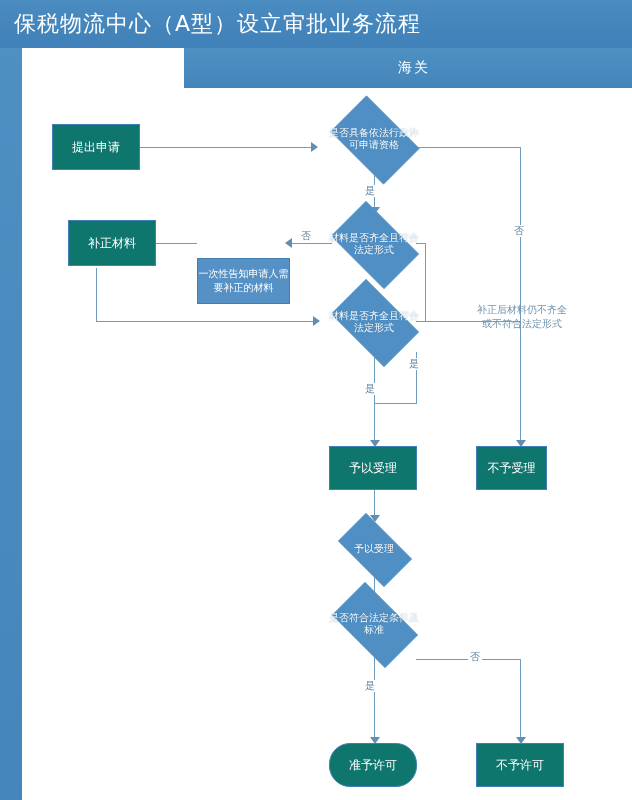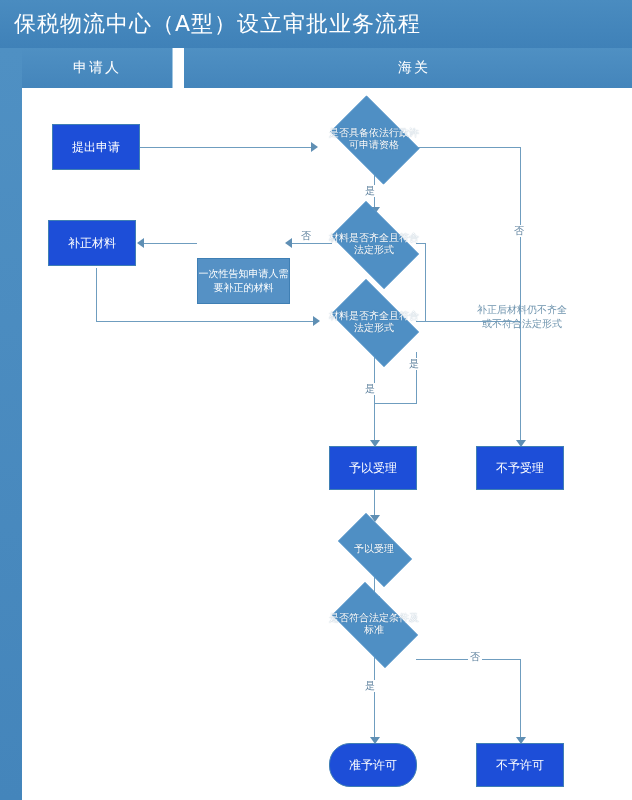--- a/index.html
+++ b/index.html
@@ -28,21 +28,21 @@
     writing-mode:vertical-rl;}
 
   
   .lane-body{position:absolute;top:88px;height:712px;background:#ffffff;}
   .lane-body.a{left:22px;width:150px;border-right:1px solid #9fc6e2;}
   .lane-body.b{left:172px;width:460px;}
 
   
   .node{position:absolute;box-sizing:border-box;color:#ffffff;
     display:flex;align-items:center;justify-content:center;text-align:center;}
-  .rect{background:#1d4ed8;border:1px solid #3f7fb4;font-size:12px;line-height:16px;}
+  .rect{background:#0f766e;border:1px solid #3f7fb4;font-size:12px;line-height:16px;}
   .rect.soft{background:#5591c5;margin-top:38px;}
   .diamond{background:transparent;}
   .diamond .dshape{position:absolute;left:0;top:0;width:100%;height:100%;
     background:#4f8fc4;transform:rotate(45deg) scale(.707);
     border:1px solid #5f9ccd;}
   .diamond .dtxt{position:relative;z-index:2;font-size:10px;line-height:12px;
     color:#ffffff;padding:0 6px;text-shadow:0 0 1px rgba(40,90,130,.6);}
 
   
   .ln{position:absolute;background:#6f9dbf;}
@@ -67,23 +67,20 @@
 <div id="page">
 
   <div class="titlebar">
     <div class="txt">保税物流中心（A型）设立审批业务流程</div>
   </div>
 
   <div class="phase-band">
     <div class="vtxt">阶段</div>
   </div>
 
-  <div class="lane-head a">
-    <span>申请人</span>
-  </div>
   <div class="lane-head b">
     <span>海关</span>
   </div>
 
   <div class="lane-body a"></div>
   <div class="lane-body b"></div>
 
   <div class="ln lnh" style="left:140px;top:147px;width:172px;"></div>
   <div class="arrow right" style="left:311px;top:142px;"></div>
 
@@ -138,21 +135,21 @@
 
   <div class="node rect" style="left:52px;top:124px;width:88px;height:46px;">
     <span>提出申请</span>
   </div>
 
   <div class="node diamond" style="left:322px;top:104px;width:104px;height:70px;text-align:center;">
     <div class="dshape"></div>
     <div class="dtxt">是否具备依法行政许可申请资格</div>
   </div>
 
-  <div class="node rect" style="left:48px;top:220px;width:88px;height:46px;">
+  <div class="node rect" style="left:68px;top:220px;width:88px;height:46px;">
     <span>补正材料</span>
   </div>
 
   <div class="node rect soft" style="left:197px;top:220px;width:93px;height:46px;font-size:10px;line-height:14px;">
     <span>一次性告知申请人需要补正的材料</span>
   </div>
 
   <div class="node diamond" style="left:322px;top:210px;width:104px;height:68px;">
     <div class="dshape"></div>
     <div class="dtxt">材料是否齐全且符合法定形式</div>
@@ -163,21 +160,21 @@
     <div class="dtxt">材料是否齐全且符合法定形式</div>
   </div>
 
   <div class="note" style="left:460px;top:303px;width:124px;">补正后材料仍不齐全
 或不符合法定形式</div>
 
   <div class="node rect" style="left:329px;top:446px;width:88px;height:44px;">
     <span>予以受理</span>
   </div>
 
-  <div class="node rect" style="left:476px;top:446px;width:88px;height:44px;">
+  <div class="node rect" style="left:476px;top:446px;width:71px;height:44px;">
     <span>不予受理</span>
   </div>
 
   <div class="node diamond" style="left:329px;top:522px;width:90px;height:54px;">
     <div class="dshape"></div>
     <div class="dtxt">予以受理</div>
   </div>
 
   <div class="node diamond" style="left:322px;top:592px;width:104px;height:64px;text-align:center;">
     <div class="dshape"></div>

